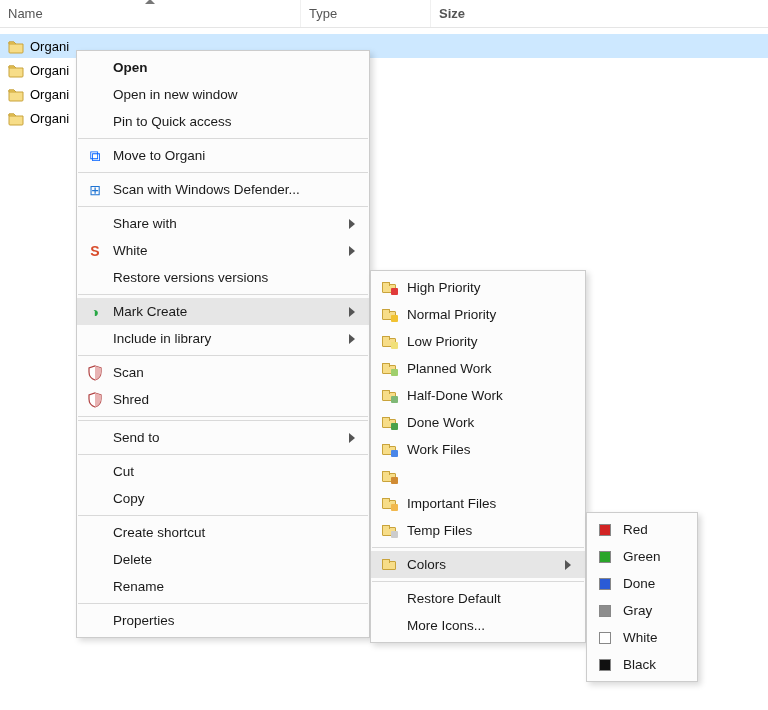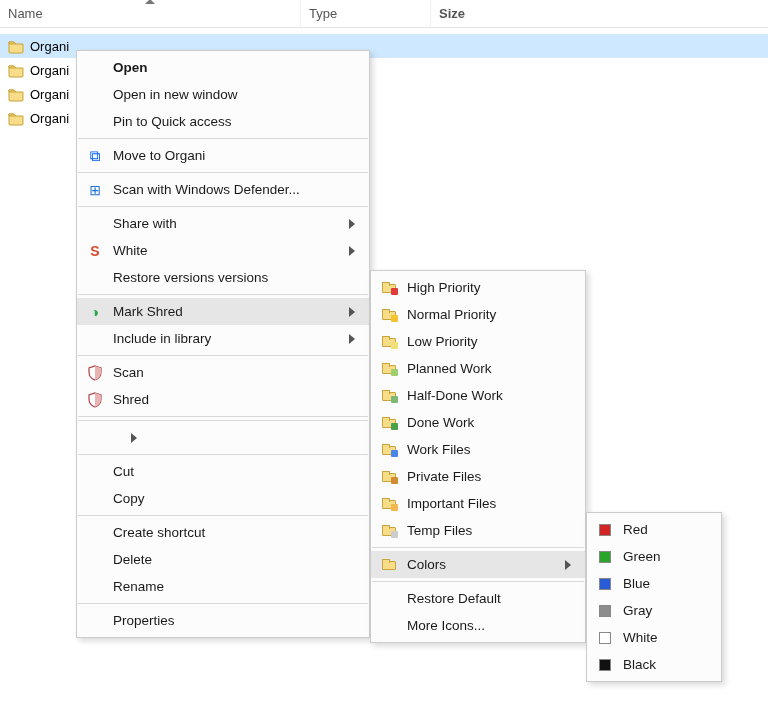--- a/index.html
+++ b/index.html
@@ -205,21 +205,21 @@
     <span class="label">White</span>
     <span class="arrow"></span>
   </div>
   <div class="item">
     <span class="icon-slot"></span>
     <span class="label">Restore versions versions</span>
   </div>
   <div class="sep"></div>
   <div class="item highlight">
     <span class="icon-slot" style="color:#27a744;">◑</span>
-    <span class="label">Mark Shred</span>
+    <span class="label">Mark Create</span>
     <span class="arrow"></span>
   </div>
   <div class="item">
     <span class="icon-slot"></span>
     <span class="label">Include in library</span>
     <span class="arrow"></span>
   </div>
   <div class="sep"></div>
   <div class="item">
     <span class="icon-slot">
@@ -234,20 +234,21 @@
         <svg width="16" height="16">
           <use href="#shield-ico"></use>
         </svg>
       </span>
     <span class="label">Shred</span>
   </div>
   <div class="sep"></div>
   <div class="sep"></div>
   <div class="item">
     <span class="icon-slot"></span>
+    <span class="label">Send to</span>
     <span class="arrow"></span>
   </div>
   <div class="sep"></div>
   <div class="item">
     <span class="icon-slot"></span>
     <span class="label">Cut</span>
   </div>
   <div class="item">
     <span class="icon-slot"></span>
     <span class="label">Copy</span>
@@ -328,21 +329,20 @@
         </span>
       </span>
     <span class="label">Work Files</span>
   </div>
   <div class="item">
     <span class="icon-slot">
         <span class="mini-folder">
           <span class="dot" style="background:#d08b33"></span>
         </span>
       </span>
-    <span class="label">Private Files</span>
   </div>
   <div class="item">
     <span class="icon-slot">
         <span class="mini-folder">
           <span class="dot" style="background:#f1b84d"></span>
         </span>
       </span>
     <span class="label">Important Files</span>
   </div>
   <div class="item">
@@ -365,38 +365,38 @@
   <div class="item">
     <span class="icon-slot"></span>
     <span class="label">Restore Default</span>
   </div>
   <div class="item">
     <span class="icon-slot"></span>
     <span class="label">More Icons...</span>
   </div>
 </div>
 
-<div class="ctx" style="left:586px; top:512px; width:136px;">
+<div class="ctx" style="left:586px; top:512px; width:112px;">
   <div class="item">
     <span class="icon-slot">
         <span class="color-swatch" style="background:#d22424"></span>
       </span>
     <span class="label">Red</span>
   </div>
   <div class="item">
     <span class="icon-slot">
         <span class="color-swatch" style="background:#2aa52a"></span>
       </span>
     <span class="label">Green</span>
   </div>
   <div class="item">
     <span class="icon-slot">
         <span class="color-swatch" style="background:#2a5bd6"></span>
       </span>
-    <span class="label">Blue</span>
+    <span class="label">Done</span>
   </div>
   <div class="item">
     <span class="icon-slot">
         <span class="color-swatch" style="background:#8d8d8d"></span>
       </span>
     <span class="label">Gray</span>
   </div>
   <div class="item">
     <span class="icon-slot">
         <span class="color-swatch" style="background:#ffffff"></span>

